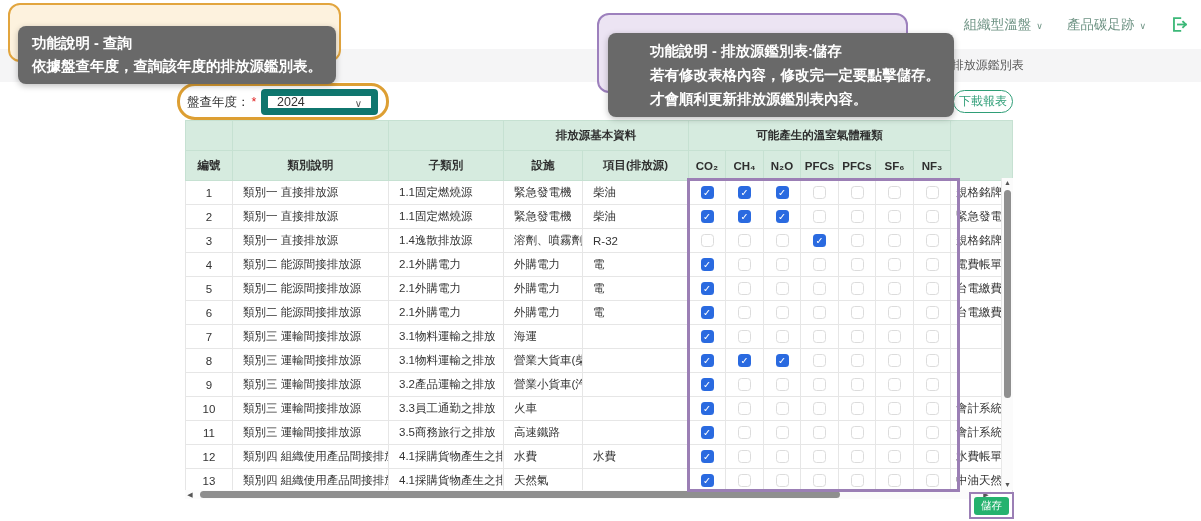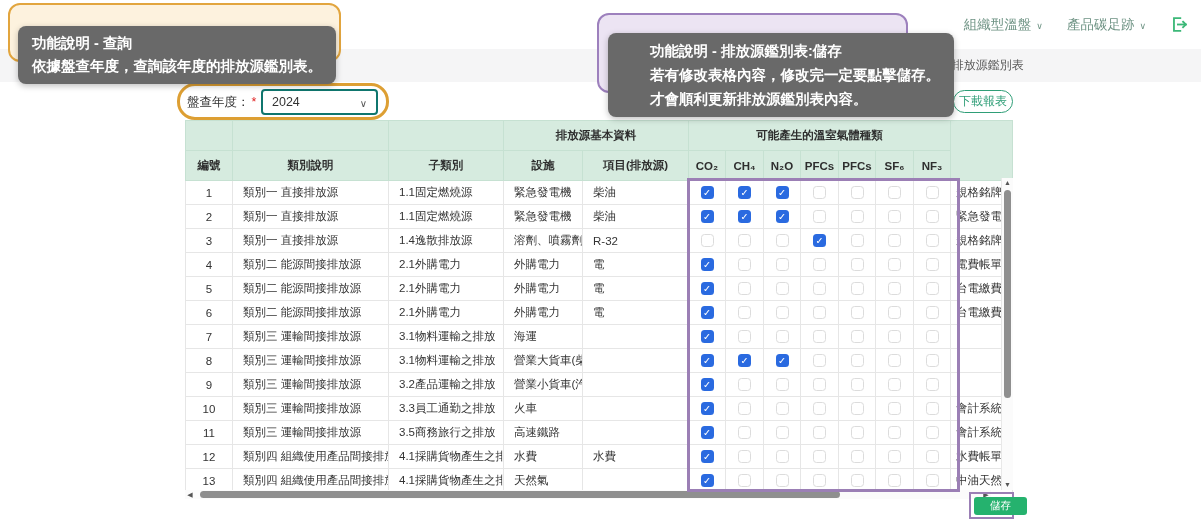--- a/index.html
+++ b/index.html
@@ -14,21 +14,21 @@
   .logout{display:flex;align-items:center;cursor:pointer;}
   .breadbar{position:absolute;left:0;top:49px;width:1201px;height:33px;background:#f5f5f6;}
   .breadcrumb{position:absolute;left:945px;top:49px;height:33px;display:flex;align-items:center;
               font-size:12px;color:#595959;white-space:nowrap;}
 
   
   .filter-label{position:absolute;left:187px;top:89px;height:26px;display:flex;align-items:center;
                 font-size:12.5px;color:#333;white-space:nowrap;}
   .req{color:#e02020;margin-left:2px;}
   .year-select{position:absolute;left:261px;top:89px;width:117px;height:26px;box-sizing:border-box;
-               border:2px solid #0f766e;border-radius:4px;background:#fff;display:flex;align-items:center;
+               border:7px solid #0f766e;border-radius:4px;background:#fff;display:flex;align-items:center;
                justify-content:space-between;padding:0 9px;font-size:12.5px;color:#333;cursor:pointer;}
   .year-select .chev{color:#555;font-size:10px;}
   .download-btn{position:absolute;left:953px;top:90px;width:60px;height:23px;box-sizing:border-box;
                 border:1px solid #2f9e77;border-radius:12px;background:#fff;color:#2f9e77;font-size:12px;
                 display:flex;align-items:center;justify-content:center;cursor:pointer;white-space:nowrap;}
 
   
   .table-wrap{position:absolute;left:185px;top:120px;z-index:1;}
   table{border-collapse:collapse;table-layout:fixed;width:827px;}
   thead th{background:#d6ebdf;border:1px solid #c6e1d2;font-size:11.5px;font-weight:bold;color:#2e2e2e;
@@ -49,21 +49,21 @@
            border-left:1px solid #e8e8e8;z-index:4;}
   .varrow{position:absolute;left:0;width:11px;height:10px;font-size:7px;color:#555;text-align:center;line-height:10px;cursor:pointer;}
   .vthumb{position:absolute;left:2px;top:12px;width:7px;height:208px;background:#8f8f8f;border-radius:4px;cursor:pointer;}
   .hscroll{position:absolute;left:185px;top:490px;width:806px;height:9px;background:#fbfbfb;z-index:4;}
   .harrow{position:absolute;top:0;width:10px;height:9px;font-size:7px;color:#555;text-align:center;line-height:9px;cursor:pointer;}
   .hthumb{position:absolute;left:15px;top:1px;width:640px;height:7px;background:#8f8f8f;border-radius:4px;cursor:pointer;}
 
   
   .save-annotation{position:absolute;left:969px;top:492px;width:45px;height:27px;box-sizing:border-box;
                    border:2.5px solid #9b7fb5;z-index:6;}
-  .save-btn{position:absolute;left:974px;top:497px;width:53px;height:18px;background:#25b26e;color:#fff;
+  .save-btn{position:absolute;left:974px;top:497px;width:35px;height:18px;background:#25b26e;color:#fff;
             font-size:10.5px;border-radius:3px;display:flex;align-items:center;justify-content:center;
             cursor:pointer;z-index:7;}
 
   
   .cb-annotation{position:absolute;left:687px;top:178px;width:273px;height:314px;box-sizing:border-box;
                  border:3px solid #9b7fb5;z-index:5;pointer-events:none;}
   .hl-orange{position:absolute;left:8px;top:3px;width:333px;height:59px;box-sizing:border-box;
              background:#fdf2de;border:2.5px solid #e2a53e;border-radius:12px;z-index:9;}
   .hl-orange-filter{position:absolute;left:177px;top:83px;width:212px;height:37px;box-sizing:border-box;
              border:3px solid #dd9f33;border-radius:18px;z-index:8;pointer-events:none;}

